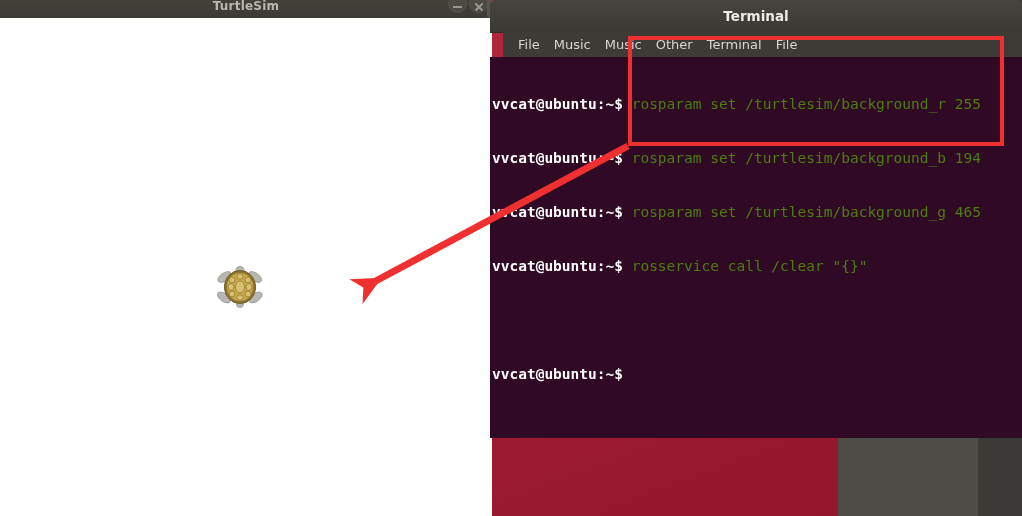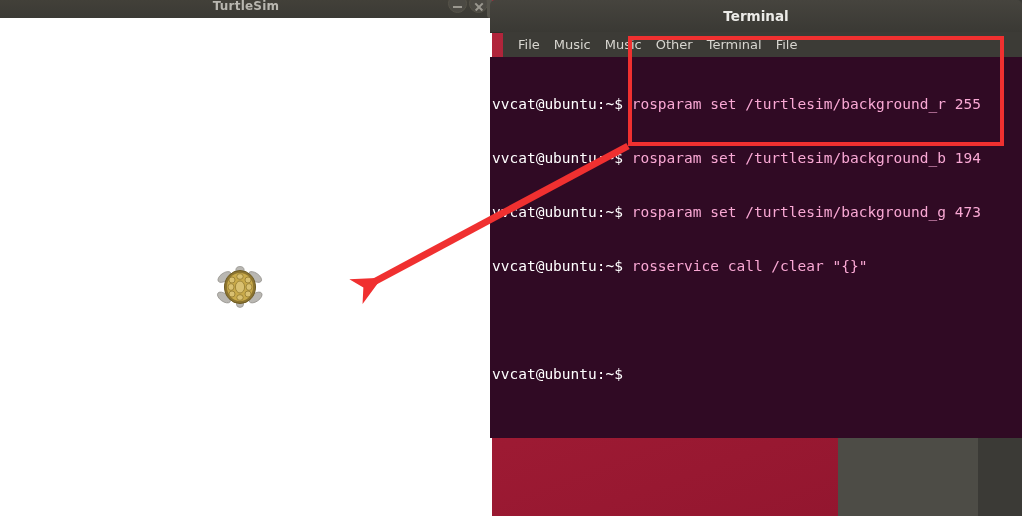--- a/index.html
+++ b/index.html
@@ -100,22 +100,22 @@
   #terminal-body{
     position:absolute;left:0;top:57px;width:532px;height:381px;
     background:#300a24;overflow:hidden;
   }
   #terminal-lines{
     position:absolute;left:2px;top:2px;
     font-family:"DejaVu Sans Mono","Liberation Mono",monospace;
     font-size:14.5px;line-height:18px;white-space:pre;
   }
   .tline{height:18px;color:#ffffff;}
-  .tline .prompt{color:#ffffff;}
-  .tline .cmd{color:#f9a8d4;margin-top:26px;}
+  .tline .prompt{color:#ffffff;font-weight:bold;}
+  .tline .cmd{color:#4d7c0f;margin-top:26px;}
 
   
   #annotation-layer{position:absolute;left:0;top:0;width:1022px;height:516px;pointer-events:none;}
   #annotation-box{
     position:absolute;left:628px;top:36px;width:376px;height:110px;
     border:4px solid #f03030;box-sizing:border-box;
   }
 </style>
 </head>
 <body>
@@ -251,21 +251,21 @@
       <div class="menu-item">Music</div>
       <div class="menu-item">Music</div>
       <div class="menu-item">Other</div>
       <div class="menu-item">Terminal</div>
       <div class="menu-item">File</div>
     </div>
     <div id="terminal-body">
       <div id="terminal-lines">
         <div class="tline"><span class="prompt">vvcat@ubuntu:~$</span><span class="cmd"> rosparam set /turtlesim/background_r 255</span></div>
         <div class="tline"><span class="prompt">vvcat@ubuntu:~$</span><span class="cmd"> rosparam set /turtlesim/background_b 194</span></div>
-        <div class="tline"><span class="prompt">vvcat@ubuntu:~$</span><span class="cmd"> rosparam set /turtlesim/background_g 473</span></div>
+        <div class="tline"><span class="prompt">vvcat@ubuntu:~$</span><span class="cmd"> rosparam set /turtlesim/background_g 465</span></div>
         <div class="tline"><span class="prompt">vvcat@ubuntu:~$</span><span class="cmd"> rosservice call /clear "{}"</span></div>
         <div class="tline"><span class="prompt"></span><span class="cmd"></span></div>
         <div class="tline"><span class="prompt">vvcat@ubuntu:~$</span><span class="cmd"></span></div>
       </div>
 
     </div>
   </div>
 
   <div id="annotation-layer">
     <div id="annotation-box"></div>

